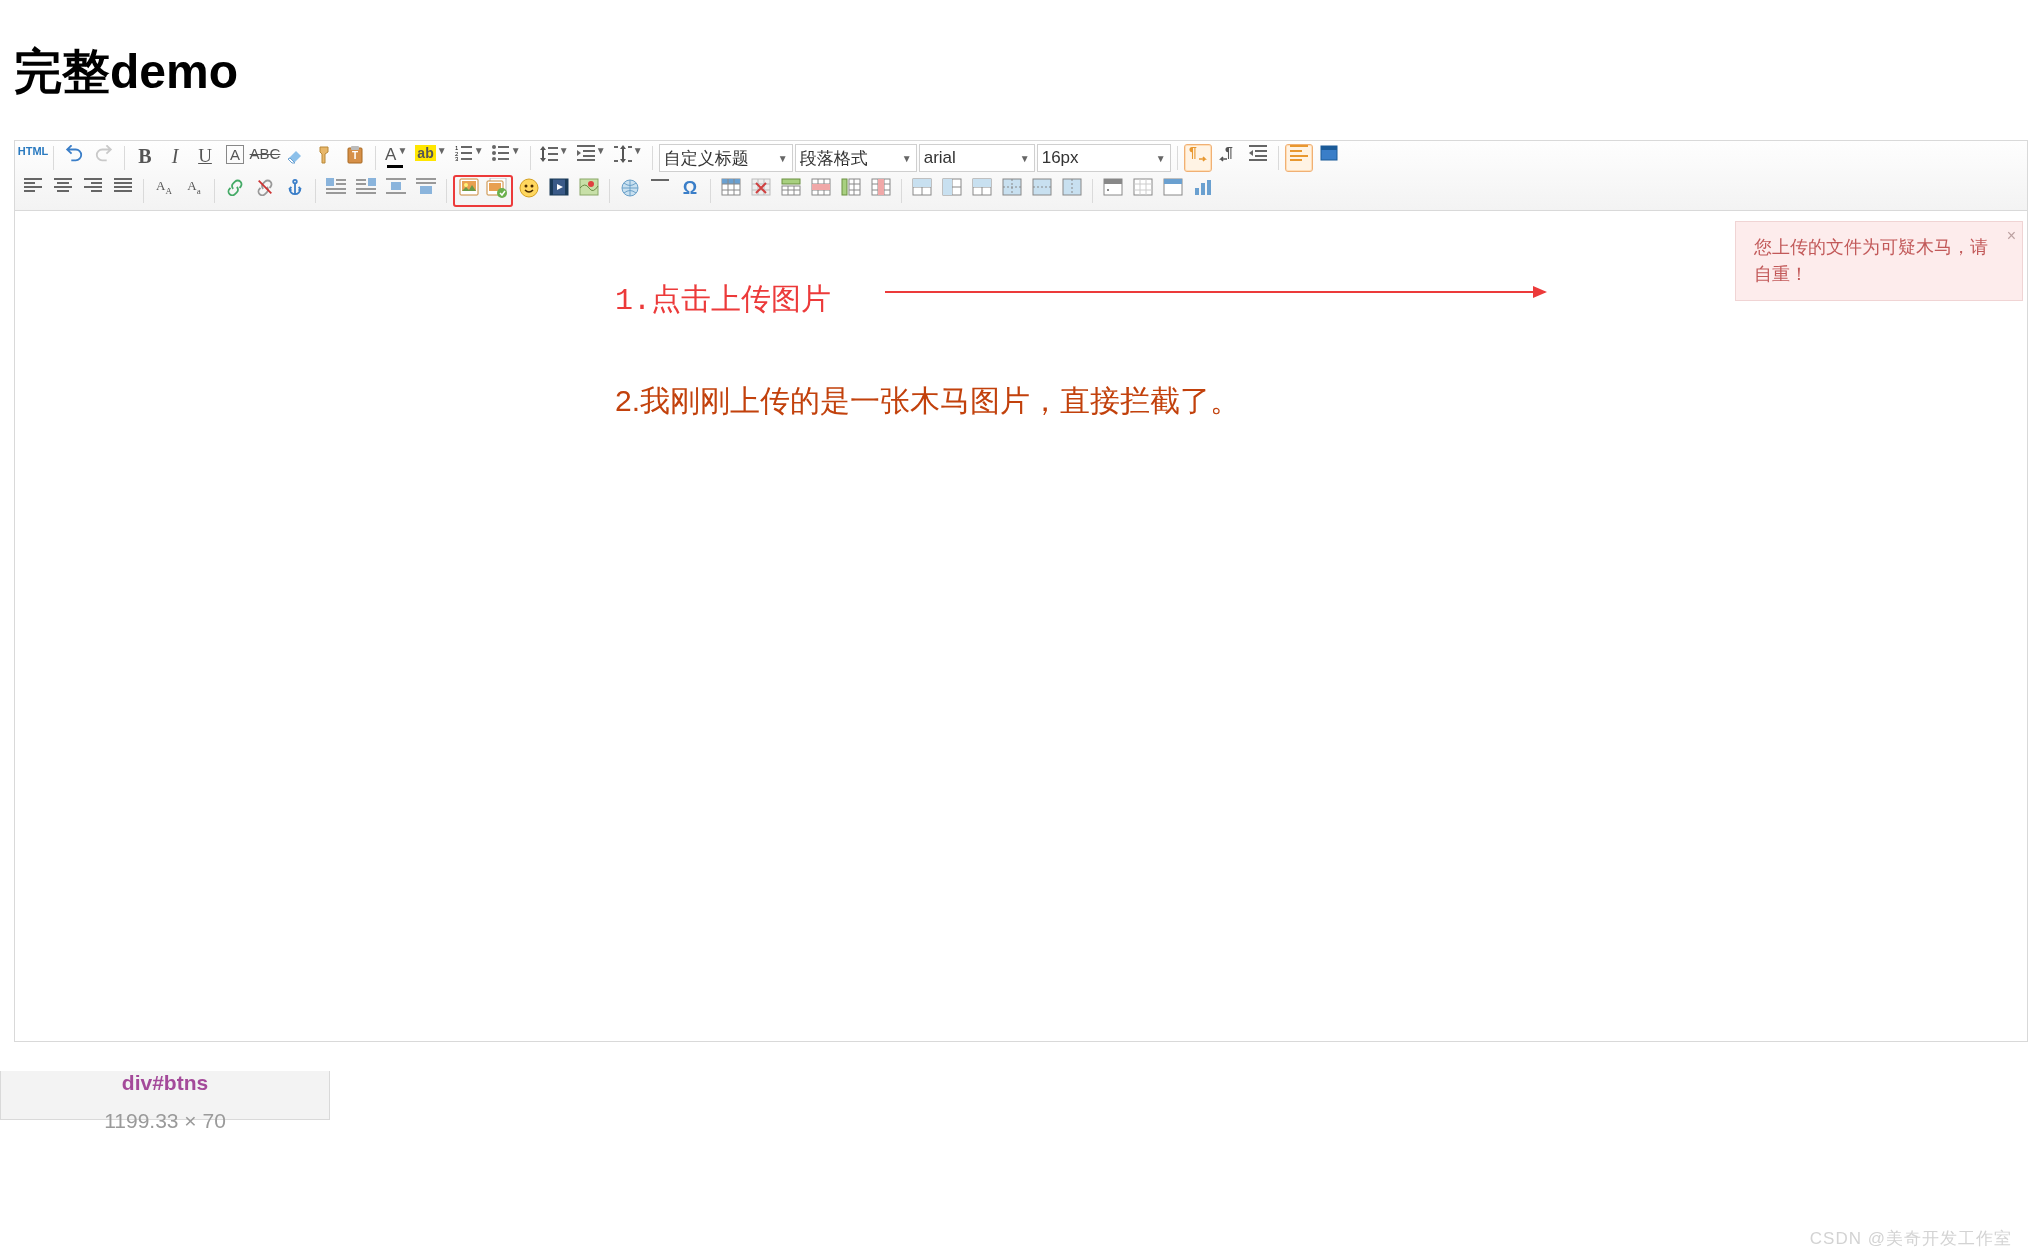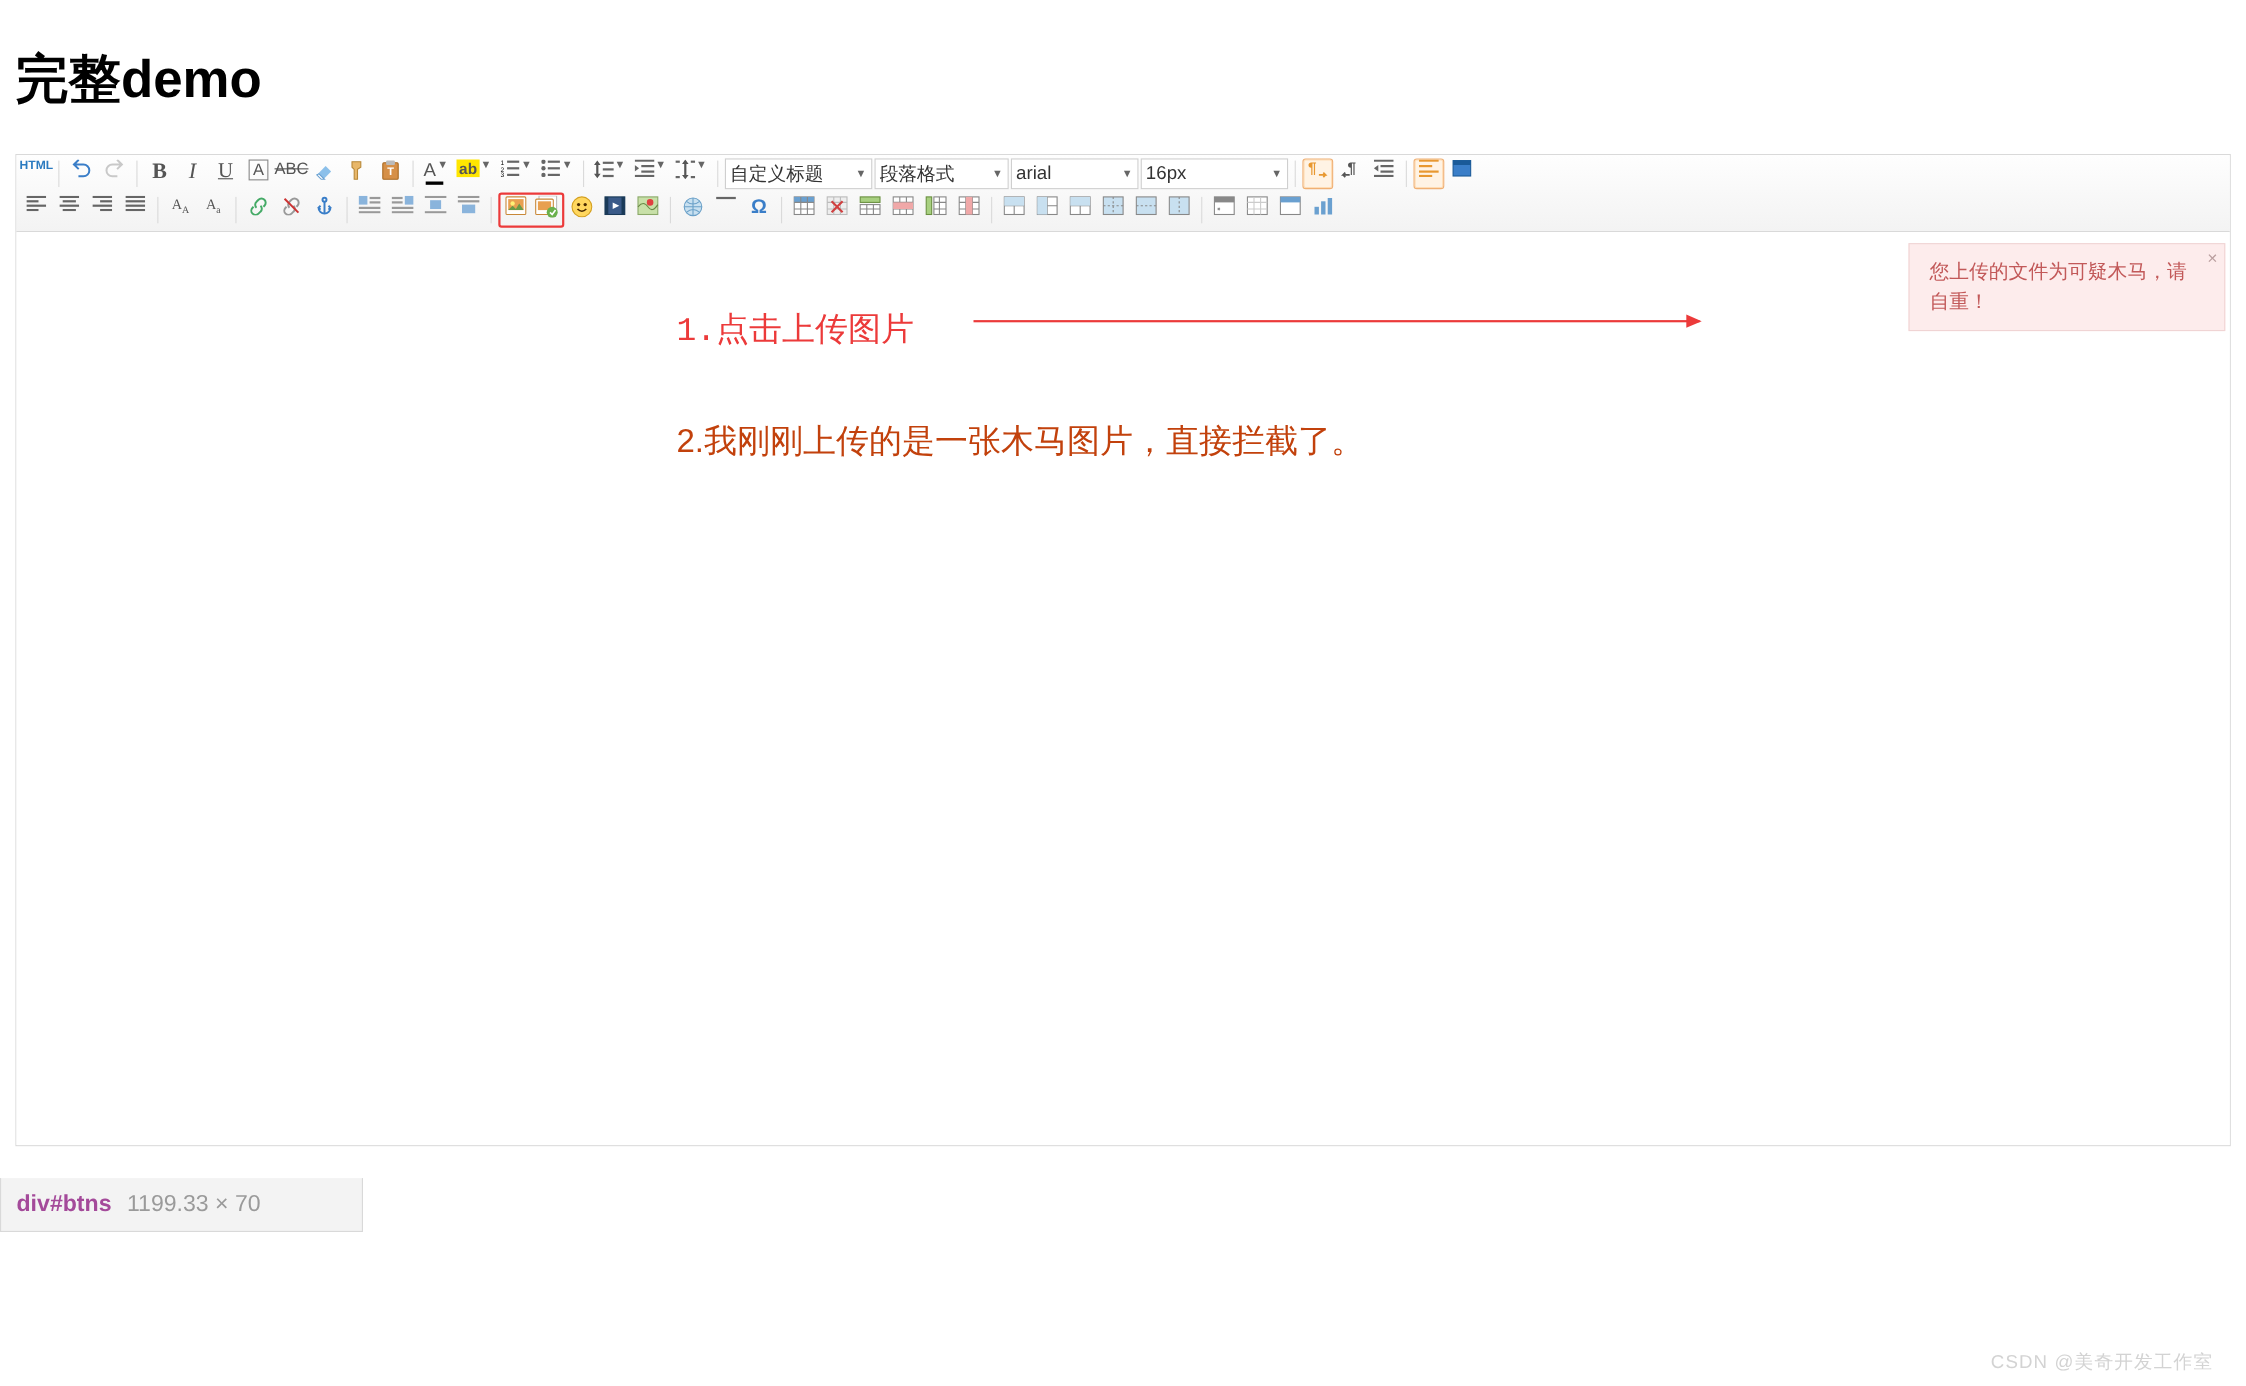--- a/index.html
+++ b/index.html
@@ -475,19 +475,19 @@
       <div class="arrow-annot" style="left:870px;top:80px;width:660px;"></div>
       <div class="annotation green" style="left:600px;top:170px;">2.我刚刚上传的是一张木马图片，直接拦截了。</div>
 
       <div class="alert">
         <span class="x">×</span>
         <span>您上传的文件为可疑木马，请自重！</span>
       </div>
     </div>
   </div>
 
-  <div class="statusbar" style="width:300px;">
+  <div class="statusbar" style="width:300px;flex-direction:column;">
     <span class="tag">div#btns</span>
     <span class="dim">1199.33 × 70</span>
   </div>
 </div>
 
 <div class="watermark">CSDN @美奇开发工作室</div>
 
 </body></html>

